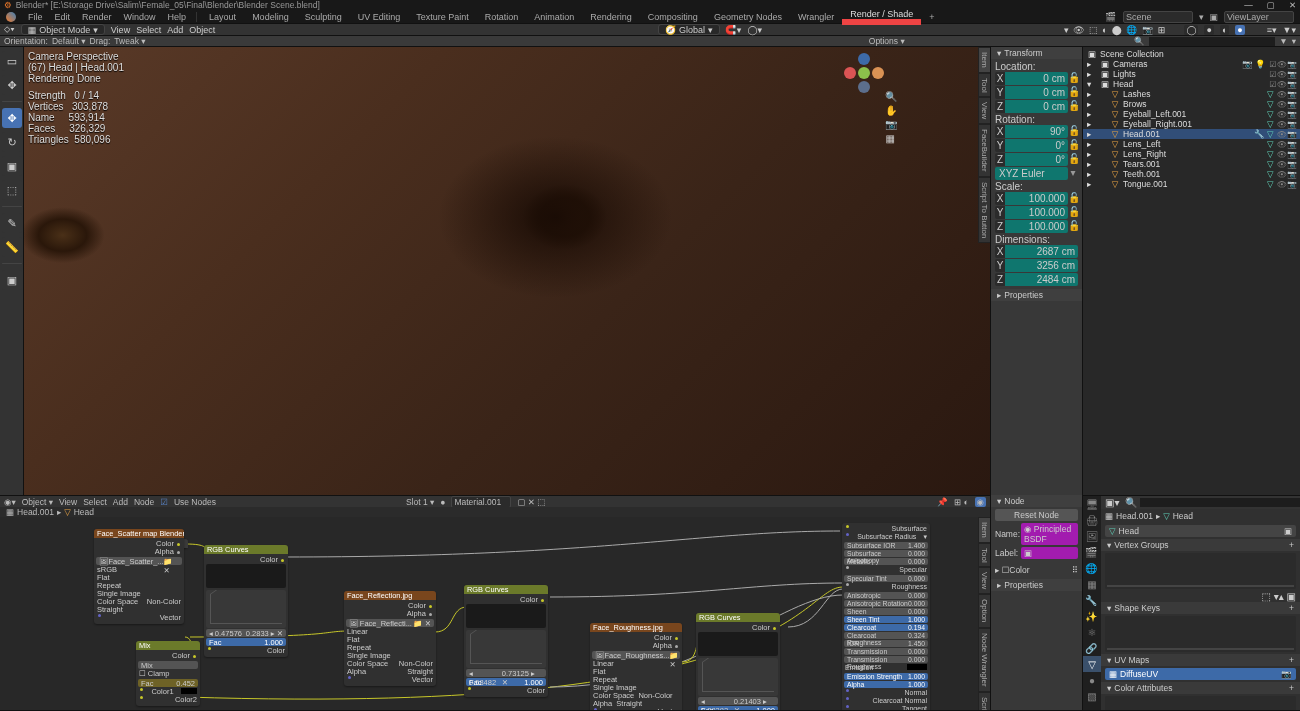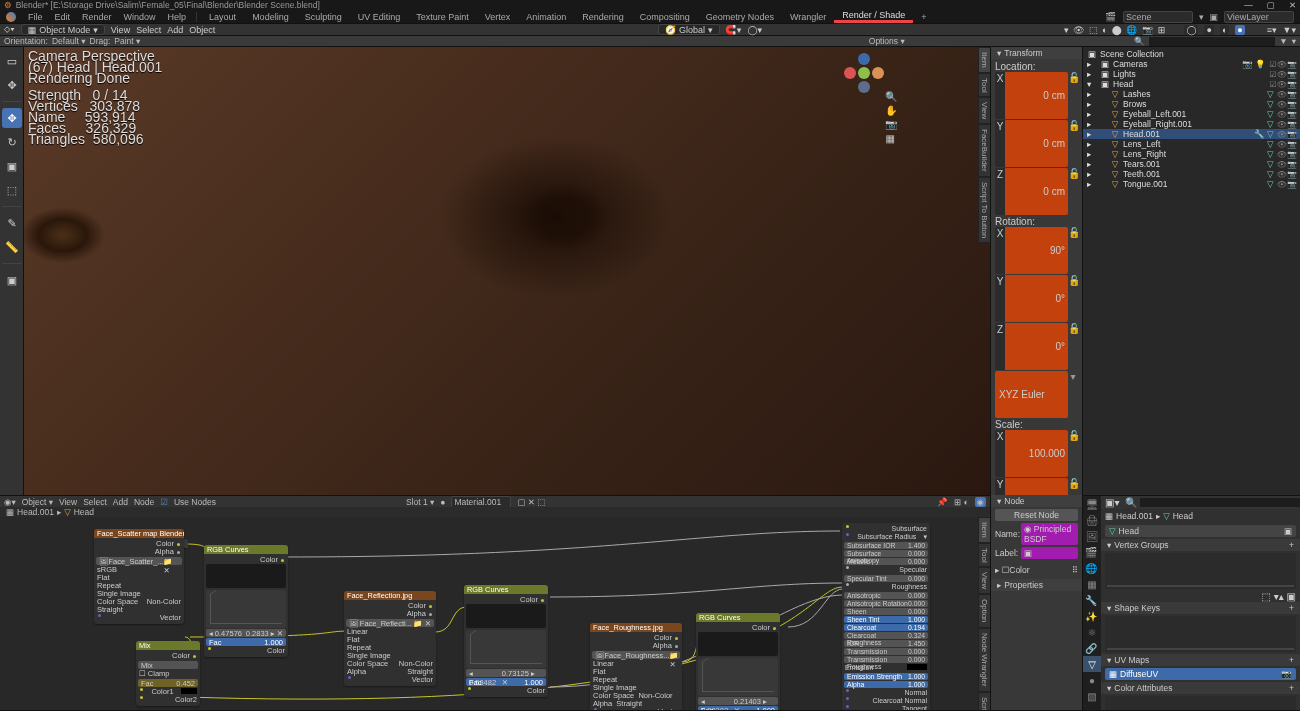--- a/index.html
+++ b/index.html
@@ -4,53 +4,53 @@
 <style>
 * { margin: 0; padding: 0; box-sizing: border-box; font-family: -apple-system, "Segoe UI", Arial, sans-serif; }
 body { width: 1300px; height: 711px; background: #232323; color: #ccc; font-size: 10px; overflow: hidden; }
 .titlebar { height: 10px; background: #181818; display: flex; align-items: center; padding: 0 4px; color: #999; font-size: 8.5px; }
 .titlebar .spacer { flex: 1; }
 .titlebar .wincontrols { display: flex; gap: 14px; color: #bbb; }
 .topmenu { height: 13px; background: #181818; display: flex; align-items: center; color: #aaa; font-size: 9px; }
 .topmenu .logo { width: 10px; height: 10px; background: linear-gradient(45deg,#f07a2b,#3d80b8); border-radius: 50%; margin: 0 6px; }
 .topmenu .item { padding: 0 6px; cursor: default; }
 .topmenu .tab { padding: 0 8px; color: #aaa; }
-.topmenu .tab.active { border-bottom: 3px solid #ef4444; color: #ddd; }
+.topmenu .tab.active { border-bottom: 6px solid #ef4444; color: #ddd; }
 .topmenu .sep { width: 1px; height: 10px; background: #333; margin: 0 4px; }
 .topmenu .right { margin-left: auto; display: flex; align-items: center; gap: 6px; padding-right: 6px; }
 .toptoolbar { height: 13px; background: #333; border-top: 1px solid #111; border-bottom: 1px solid #111; display: flex; align-items: center; padding: 0 4px; color: #ccc; font-size: 9px; gap: 6px; }
 .toptoolbar .dropdown { background: #282828; border: 1px solid #444; padding: 0 6px; border-radius: 3px; display: flex; align-items: center; gap: 3px; height: 11px; }
 .headerbar { height: 11px; background: #3a3a3a; border-bottom: 1px solid #111; display: flex; align-items: center; padding: 0 4px; font-size: 8.5px; gap: 4px; color: #bbb; }
 .main { display: flex; height: 448px; }
 .leftstrip { width: 24px; background: #333; border-right: 1px solid #111; display: flex; flex-direction: column; gap: 4px; padding: 4px 2px; }
 .toolbtn { width: 20px; height: 20px; background: #333; border-radius: 3px; display: flex; align-items: center; justify-content: center; color: #ccc; font-size: 11px; }
 .toolbtn.active { background: #4772b3; color: #fff; }
 .toolbtn.sep { height: 1px; background: #444; margin: 2px 0; }
 .viewport { position: relative; flex: 1; background: #1a140f; overflow: hidden; }
 .render { position: absolute; inset: 0; background:
   radial-gradient(ellipse 260px 180px at 55% 38%, #1a0c05 0%, transparent 45%),
   radial-gradient(ellipse 70px 55px at 56% 38%, #3a2210 0%, #2a170a 35%, transparent 60%),
   radial-gradient(circle 14px at 57% 40%, #000 0%, #000 50%, transparent 60%),
   radial-gradient(circle 8px at 58% 38%, #fff 0%, rgba(255,255,255,0.5) 40%, transparent 60%),
   radial-gradient(ellipse 60px 40px at 4% 42%, #4a3018 0%, #2a170a 40%, transparent 70%),
   linear-gradient(135deg, #5a3a28 0%, #4a2e1e 30%, #3a2418 60%, #2a1810 100%);
 }
-.overlay-text { position: absolute; top: 4px; left: 4px; color: #ddd; font-size: 14px; line-height: 11px; text-shadow: 0 1px 1px #000; }
+.overlay-text { position: absolute; top: 4px; left: 4px; color: #ddd; font-size: 10px; line-height: 11px; text-shadow: 0 1px 1px #000; }
 .overlay-text .stats { margin-top: 6px; }
 .gizmo { position: absolute; top: 6px; right: 110px; width: 32px; height: 32px; }
 .giz-axis { position: absolute; width: 12px; height: 12px; border-radius: 50%; font-size: 7px; display: flex; align-items: center; justify-content: center; color: #fff; }
 .gizmo-icons { position: absolute; right: 92px; top: 44px; display: flex; flex-direction: column; gap: 3px; }
 .transform-panel { width: 92px; background: #383838; border-left: 1px solid #111; overflow: hidden; }
 .tp-tab { writing-mode: vertical-rl; font-size: 8px; padding: 4px 1px; color: #aaa; background: #333; border: 1px solid #222; }
 .tp-tab.active { background: #444; }
 .tp-header { background: #3f3f3f; padding: 1px 6px; font-size: 8.5px; display: flex; align-items: center; gap: 3px; }
 .tp-sec { padding: 2px 4px; font-size: 10px; }
 .tp-row { display: flex; margin-bottom: 1px; }
 .tp-lbl { width: 10px; text-align: center; background: #2b2b2b; padding: 1px; border-radius: 2px 0 0 2px; }
-.tp-val { flex: 1; text-align: right; background: #c2410c; padding: 18px 3px; border-radius: 0 2px 2px 0; }
+.tp-val { flex: 1; text-align: right; background: #0f766e; padding: 1px 3px; border-radius: 0 2px 2px 0; }
 .tp-lock { width: 10px; text-align: center; color: #999; }
 .outliner { width: 218px; background: #282828; border-left: 1px solid #111; display: flex; flex-direction: column; }
 .outliner .tree { flex: 1; padding: 2px 0; overflow: hidden; }
 .tree-row { display: flex; align-items: center; height: 10px; padding: 0 4px; font-size: 8.5px; color: #ddd; gap: 3px; }
 .tree-row.sel { background: #314e78; }
 .tree-row .ind { display: inline-block; }
 .tree-row .ico { width: 10px; text-align: center; color: #e8a344; }
 .tree-row .cam { color: #ddd; }
 .tree-row .name { flex: 1; white-space: nowrap; overflow: hidden; }
 .tree-row .ctrls { color: #888; font-size: 8px; letter-spacing: -1px; }
@@ -121,21 +121,21 @@
   <span class="item">Edit</span>
   <span class="item">Render</span>
   <span class="item">Window</span>
   <span class="item">Help</span>
   <span class="sep"></span>
   <span class="tab">Layout</span>
   <span class="tab">Modeling</span>
   <span class="tab">Sculpting</span>
   <span class="tab">UV Editing</span>
   <span class="tab">Texture Paint</span>
-  <span class="tab">Vertex</span>
+  <span class="tab">Rotation</span>
   <span class="tab">Animation</span>
   <span class="tab">Rendering</span>
   <span class="tab">Compositing</span>
   <span class="tab">Geometry Nodes</span>
   <span class="tab">Wrangler</span>
   <span class="tab active">Render / Shade</span>
   <span class="tab">+</span>
   <div class="right">
     <span>🎬</span>
     <span class="chip" style="min-width:70px;">Scene</span>
@@ -165,21 +165,21 @@
   <span style="background:#4772b3;border-radius:2px;padding:0 2px;color:#fff;">●</span>
   <span style="width:10px"></span>
   <span>≡▾</span>
   <span>▼▾</span>
 </div>
 
 <div class="headerbar">
   <span>Orientation:</span>
   <span class="dropdown"><span>Default</span> ▾</span>
   <span>Drag:</span>
-  <span class="dropdown"><span>Paint</span> ▾</span>
+  <span class="dropdown"><span>Tweak</span> ▾</span>
   <span style="flex:1"></span>
   <span><span>Options</span> ▾</span>
   <span style="width:222px"></span>
   <span>🔍</span>
   <input style="background: rgb(29, 29, 29); border: none; height: 9px; width: 126px; color: rgb(204, 204, 204); padding: 0px 3px;">
   <span>▼</span>
   <span>▾</span>
 </div>
 
 <div class="main">

